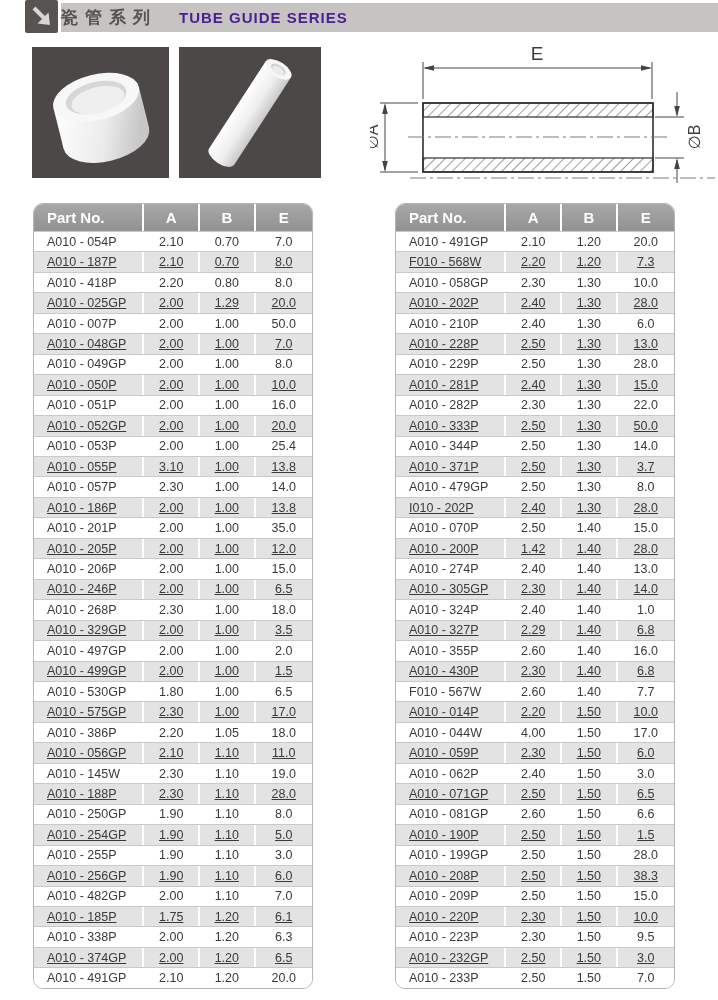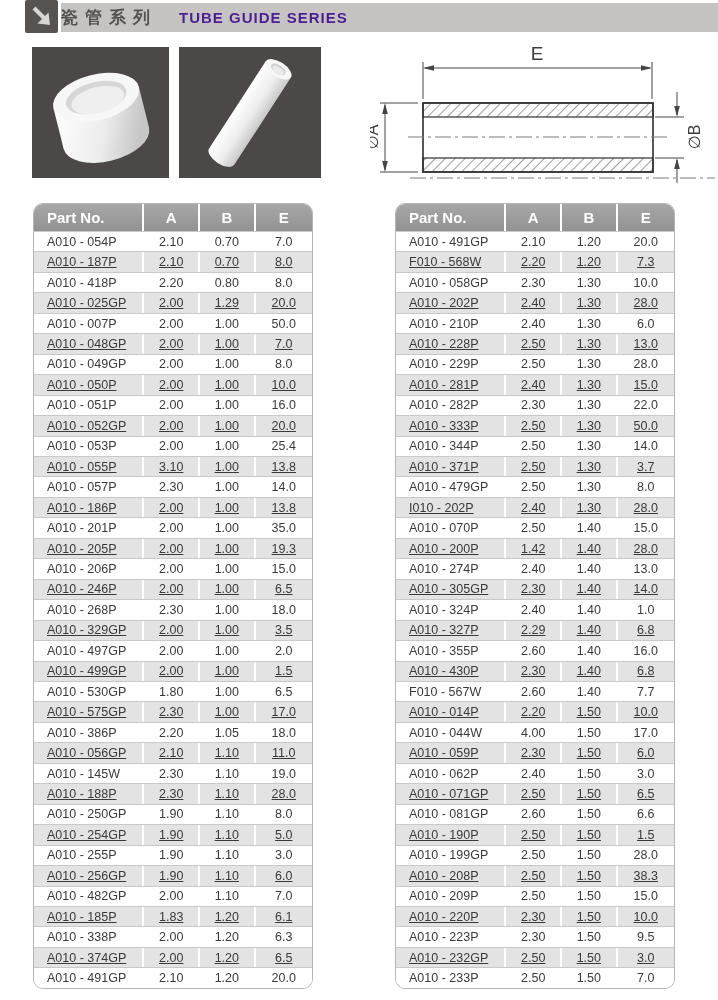--- a/index.html
+++ b/index.html
@@ -233,21 +233,21 @@
         <div class="trow">
           <div class="tcell c0">A010 - 201P</div>
           <div class="tcell c1">2.00</div>
           <div class="tcell c2">1.00</div>
           <div class="tcell c3">35.0</div>
         </div>
         <div class="trow alt">
           <div class="tcell c0">A010 - 205P</div>
           <div class="tcell c1">2.00</div>
           <div class="tcell c2">1.00</div>
-          <div class="tcell c3">19.3</div>
+          <div class="tcell c3">12.0</div>
         </div>
         <div class="trow">
           <div class="tcell c0">A010 - 206P</div>
           <div class="tcell c1">2.00</div>
           <div class="tcell c2">1.00</div>
           <div class="tcell c3">15.0</div>
         </div>
         <div class="trow alt">
           <div class="tcell c0">A010 - 246P</div>
           <div class="tcell c1">2.00</div>
@@ -339,21 +339,21 @@
           <div class="tcell c3">6.0</div>
         </div>
         <div class="trow">
           <div class="tcell c0">A010 - 482GP</div>
           <div class="tcell c1">2.00</div>
           <div class="tcell c2">1.10</div>
           <div class="tcell c3">7.0</div>
         </div>
         <div class="trow alt">
           <div class="tcell c0">A010 - 185P</div>
-          <div class="tcell c1">1.83</div>
+          <div class="tcell c1">1.75</div>
           <div class="tcell c2">1.20</div>
           <div class="tcell c3">6.1</div>
         </div>
         <div class="trow">
           <div class="tcell c0">A010 - 338P</div>
           <div class="tcell c1">2.00</div>
           <div class="tcell c2">1.20</div>
           <div class="tcell c3">6.3</div>
         </div>
         <div class="trow alt">

